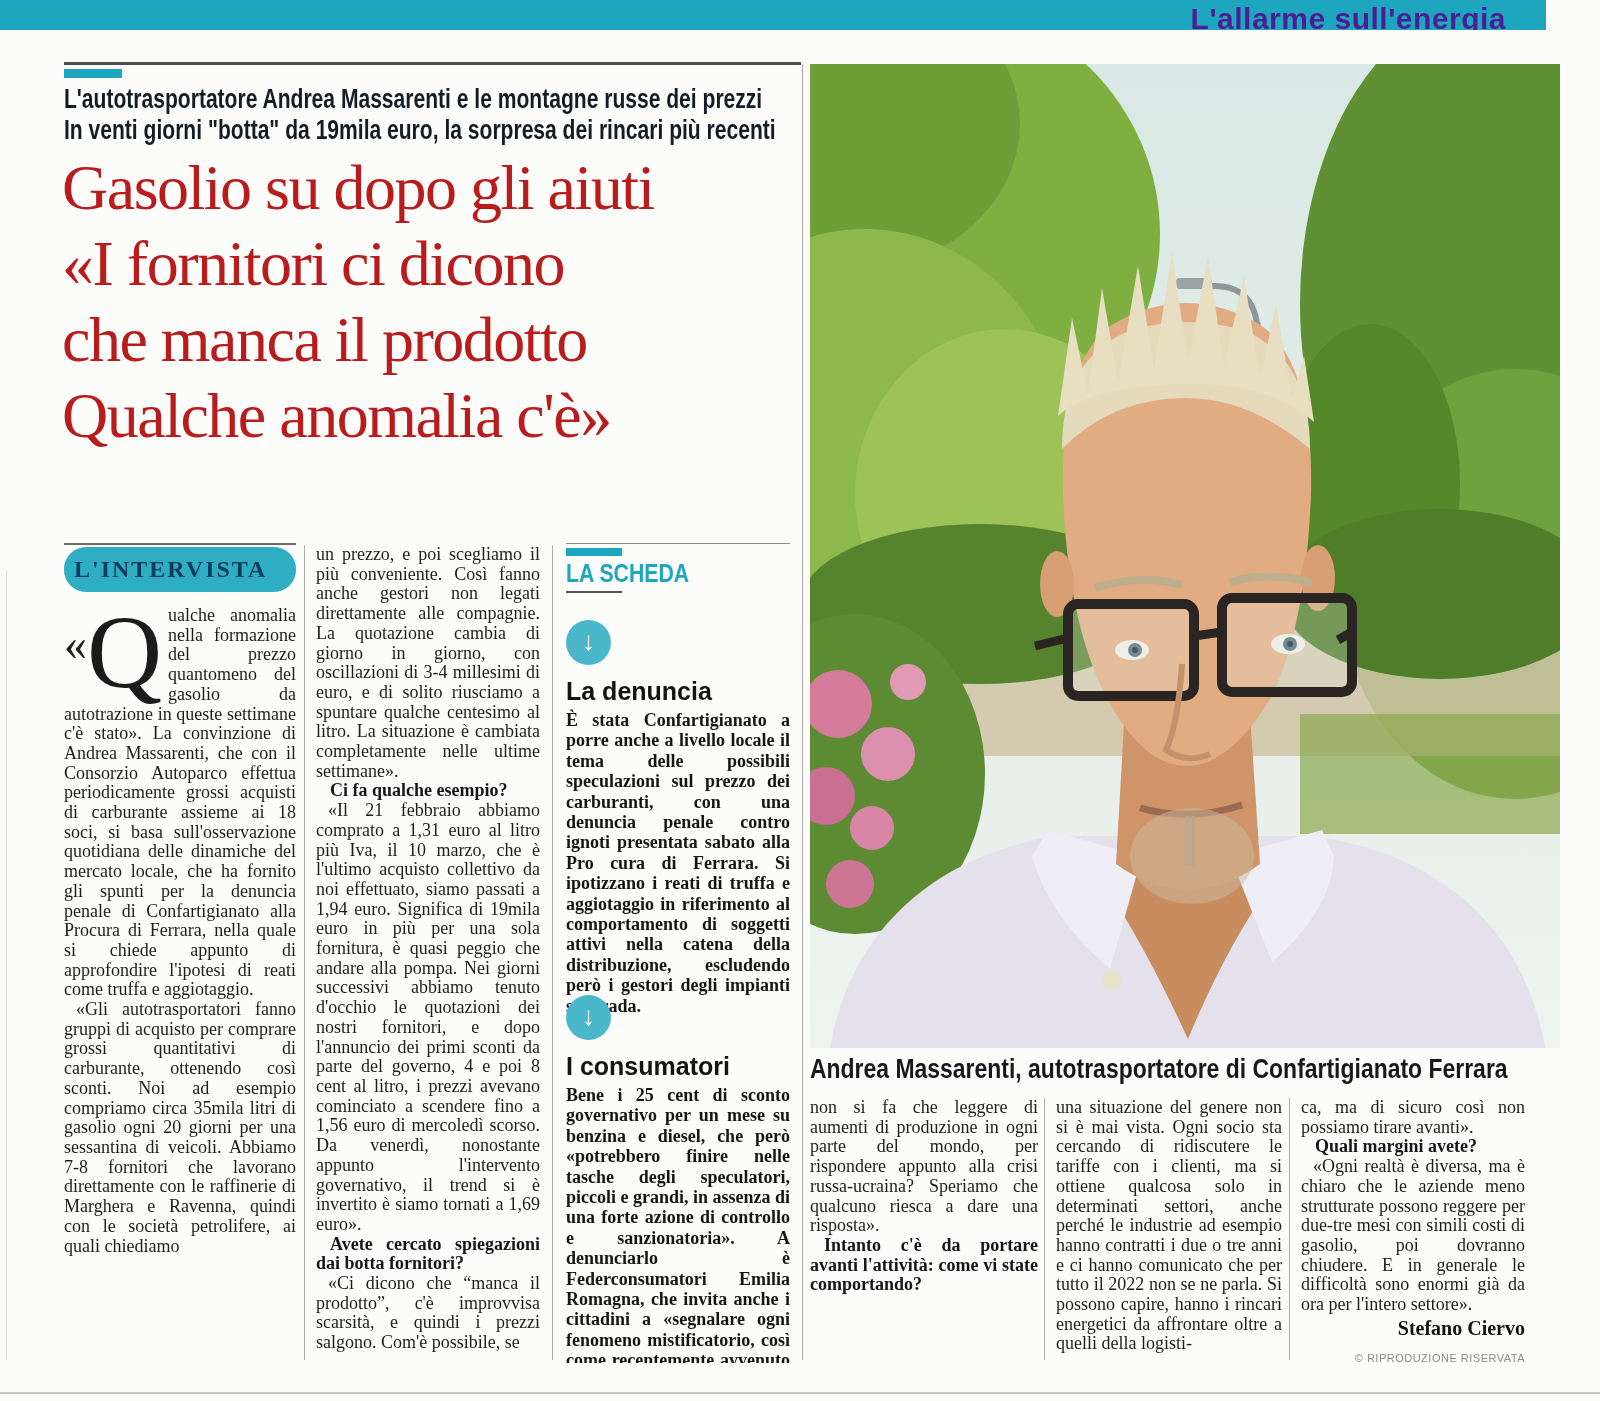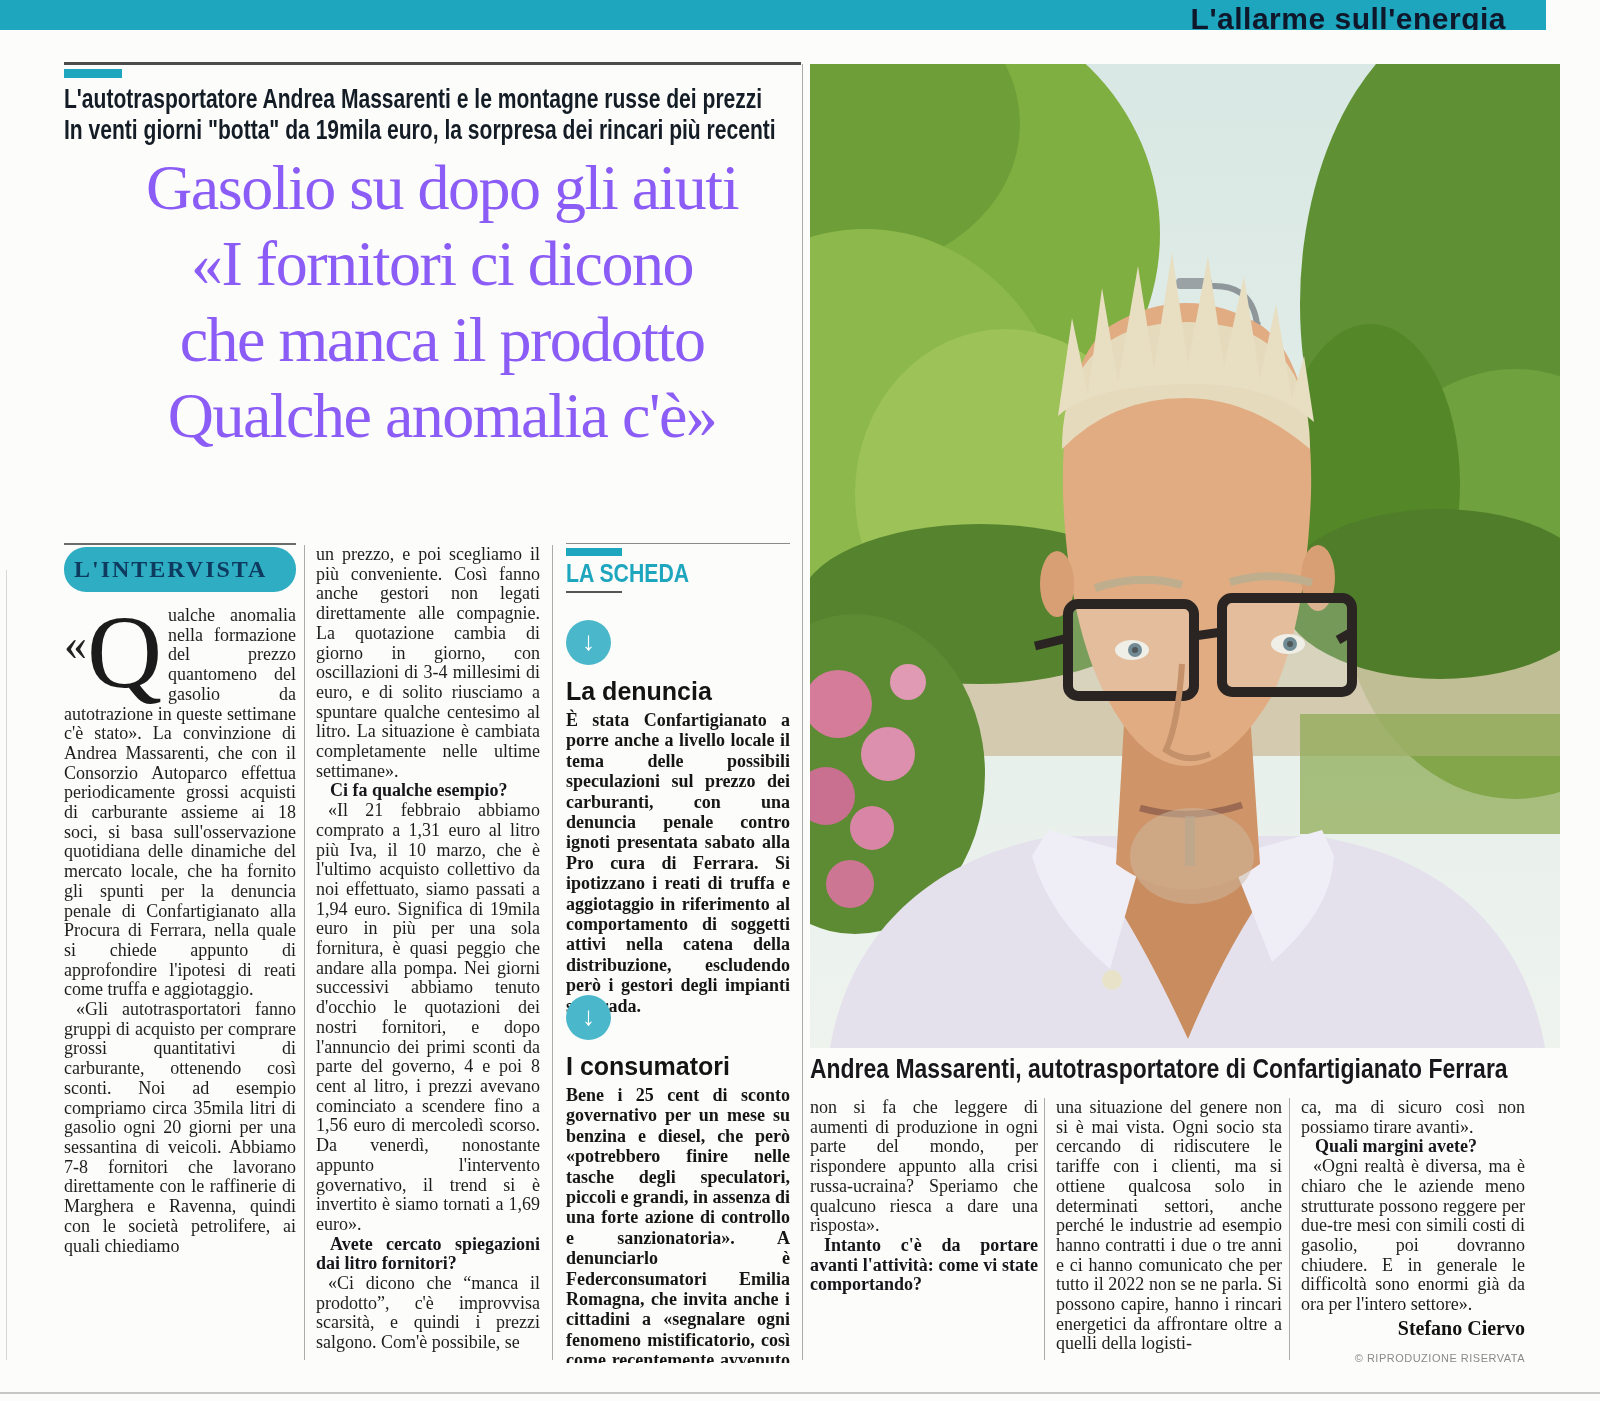--- a/index.html
+++ b/index.html
@@ -6,38 +6,38 @@
   body{
     width:1600px;height:1401px;position:relative;overflow:hidden;
     background:#fcfcfa;
     font-family:"Liberation Serif","DejaVu Serif",serif;
     color:#1c1c1c;
   }
   .abs{position:absolute;}
 
   
   .topbar{left:0;top:0;width:1546px;height:30px;background:#1fa6bf;overflow:hidden;}
-  .topbar-label{position:absolute;right:40px;bottom:-6px;color:#0f172a;
+  .topbar-label{position:absolute;right:40px;bottom:-6px;color:#4c1d95;
     font:700 30px "Liberation Sans","DejaVu Sans",sans-serif;letter-spacing:.5px;text-align:right;}
 
   
   .rule-top{left:64px;top:62px;width:737px;height:3px;background:#4c4c4c;}
   .accent-chip{left:64px;top:69px;width:58px;height:9px;background:#1fa6bf;}
   .vr{position:absolute;width:1px;background:#ababab;}
   .hr-bottom{left:0;top:1392px;width:1600px;height:2px;background:#c6c6c2;}
   .left-edge{left:6px;top:570px;width:1px;height:790px;background:#d8d8d4;}
 
   
   .kicker{left:64px;top:84px;width:980px;transform:scaleX(.78);transform-origin:0 0;
     font:700 27px/31px "Liberation Sans","DejaVu Sans",sans-serif;color:#141c26;}
   .kicker div{white-space:nowrap;}
 
   
   .headline{left:62px;top:150px;width:760px;font:400 64px/76px "Liberation Serif","DejaVu Serif",serif;
-    color:#8b5cf6;letter-spacing:-1.5px;text-align:center;}
+    color:#b91c1c;letter-spacing:-1.5px;}
 
   
   .col{position:absolute;overflow:hidden;}
   p.b{margin:0;font:400 18px/19.7px "Liberation Serif","DejaVu Serif",serif;
     text-align:justify;color:#1d1d1d;}
   p.q{margin:0;font:700 18px/19.7px "Liberation Serif","DejaVu Serif",serif;
     text-align:justify;text-indent:14px;color:#15151a;}
   p.ind{text-indent:12px;}
 
   
@@ -109,21 +109,21 @@
   <p class="b" style="margin-top:14px;">
     <span class="dropwrap"><span class="openq">«</span><span class="dropQ">Q</span></span><span>ualche anomalia nella formazione del prezzo quantomeno del gasolio da autotrazione in queste settimane c'è stato». La convinzione di Andrea Massarenti, che con il Consorzio Autoparco effettua periodicamente grossi acquisti di carburante assieme ai 18 soci, si basa sull'osservazione quotidiana delle dinamiche del mercato locale, che ha fornito gli spunti per la denuncia penale di Confartigianato alla Procura di Ferrara, nella quale si chiede appunto di approfondire l'ipotesi di reati come truffa e aggiotaggio.</span>
   </p>
   <p class="b ind">«Gli autotrasportatori fanno gruppi di acquisto per comprare grossi quantitativi di carburante, ottenendo così sconti. Noi ad esempio compriamo circa 35mila litri di gasolio ogni 20 giorni per una sessantina di veicoli. Abbiamo 7-8 fornitori che lavorano direttamente con le raffinerie di Marghera e Ravenna, quindi con le società petrolifere, ai quali chiediamo</p>
 </div>
 
 <div class="col" style="left:316px;top:545px;width:224px;height:818px;">
   <p class="b">un prezzo, e poi scegliamo il più conveniente. Così fanno anche gestori non legati direttamente alle compagnie. La quotazione cambia di giorno in giorno, con oscillazioni di 3-4 millesimi di euro, e di solito riusciamo a spuntare qualche centesimo al litro. La situazione è cambiata completamente nelle ultime settimane».</p>
   <p class="q">Ci fa qualche esempio?</p>
   <p class="b ind">«Il 21 febbraio abbiamo comprato a 1,31 euro al litro più Iva, il 10 marzo, che è l'ultimo acquisto collettivo da noi effettuato, siamo passati a 1,94 euro. Significa di 19mila euro in più per una sola fornitura, è quasi peggio che andare alla pompa. Nei giorni successivi abbiamo tenuto d'occhio le quotazioni dei nostri fornitori, e dopo l'annuncio dei primi sconti da parte del governo, 4 e poi 8 cent al litro, i prezzi avevano cominciato a scendere fino a 1,56 euro di mercoledì scorso. Da venerdì, nonostante appunto l'intervento governativo, il trend si è invertito è siamo tornati a 1,69 euro».</p>
-  <p class="q">Avete cercato spiegazioni dai litro fornitori?</p>
+  <p class="q">Avete cercato spiegazioni dai botta fornitori?</p>
   <p class="b ind">«Ci dicono che “manca il prodotto”, c'è improvvisa scarsità, e quindi i prezzi salgono. Com'è possibile, se</p>
 </div>
 
 <div class="col" style="left:566px;top:543px;width:224px;height:820px;">
   <div class="scheda-rule"></div>
   <div class="scheda-bar"></div>
   <div class="scheda-label">LA SCHEDA</div>
   <div class="scheda-underline"></div>
   <div class="circle c1">↓</div>
   <div class="scheda-title">La denuncia</div>

